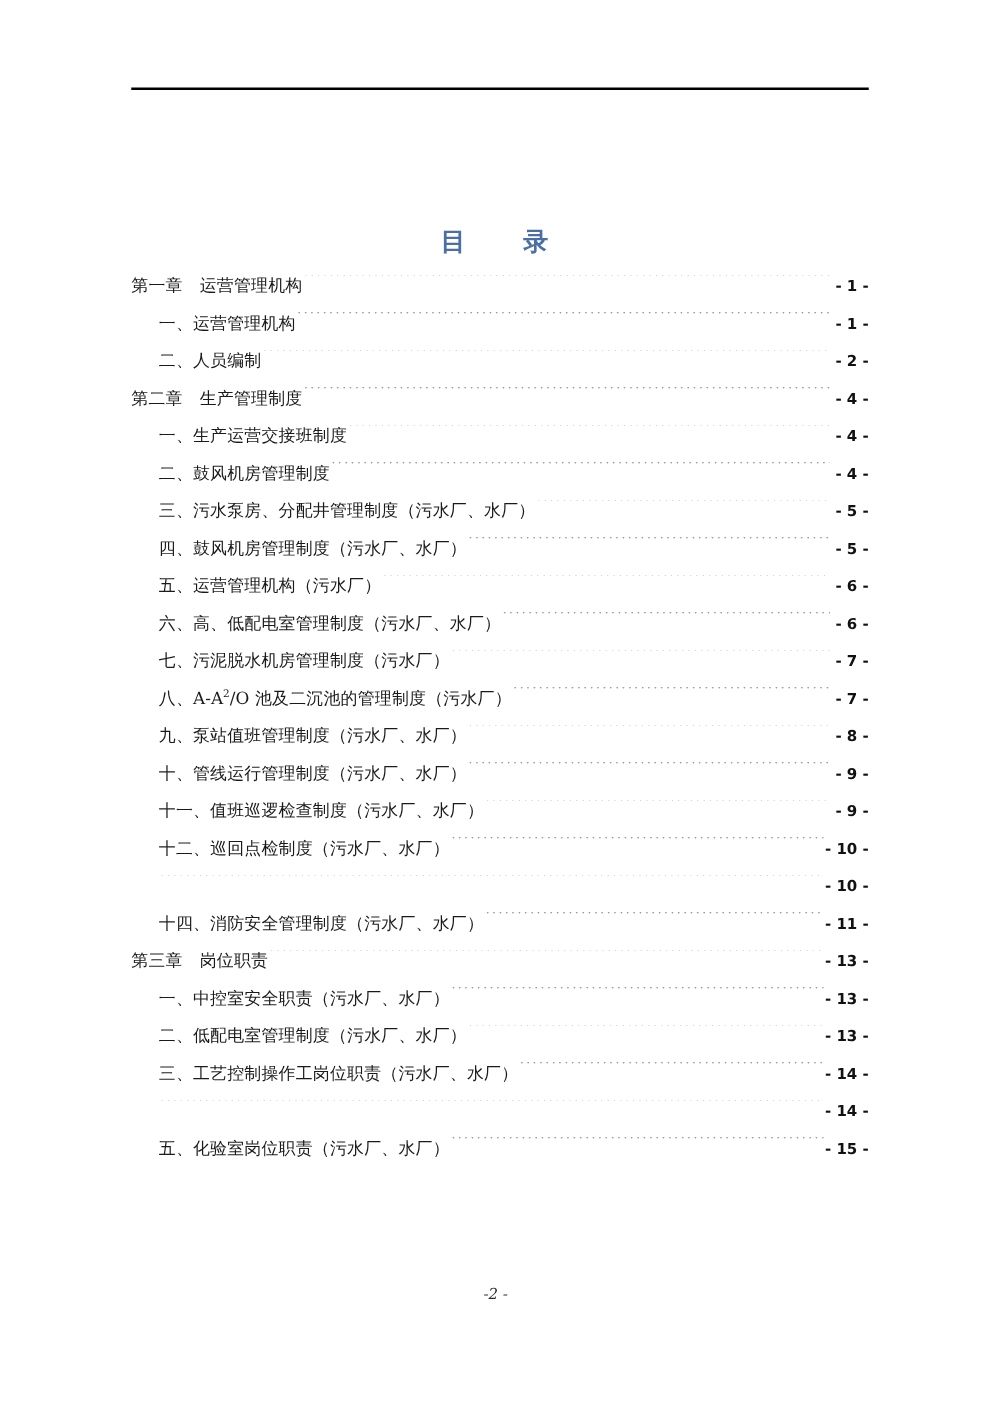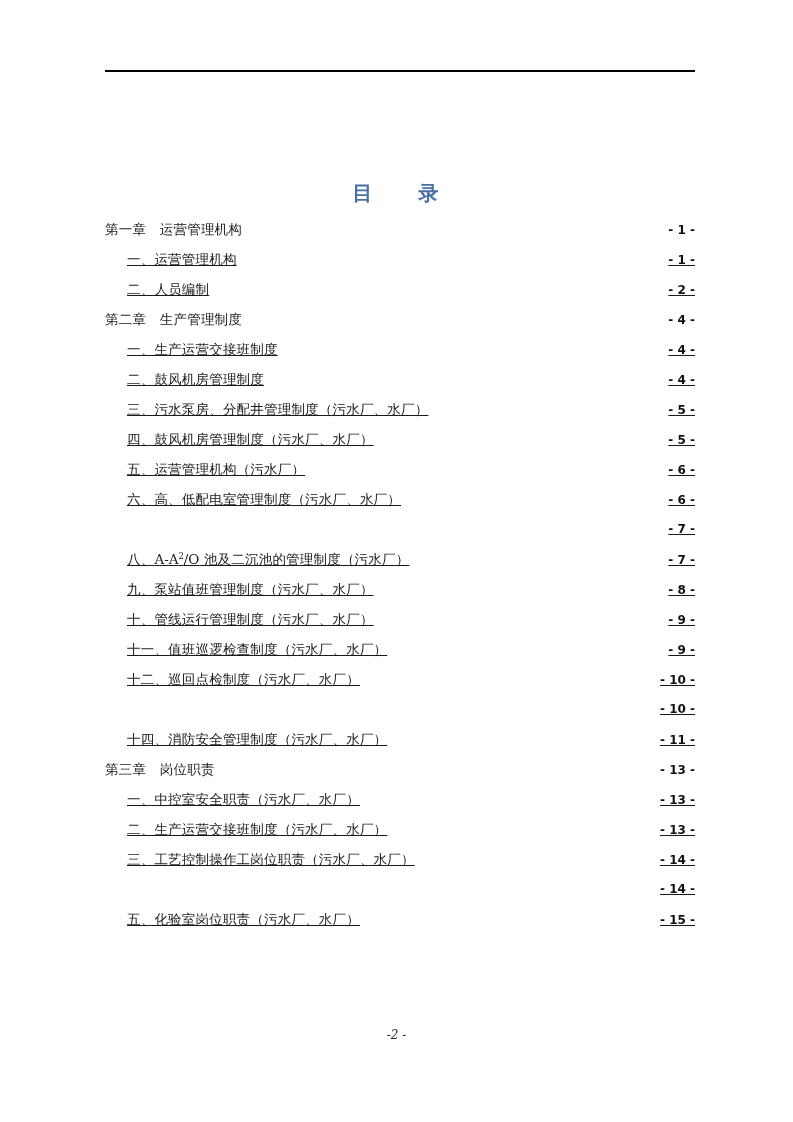--- a/index.html
+++ b/index.html
@@ -58,21 +58,21 @@
     display: flex;
     align-items: baseline;
     height: 30px;
     font-size: 13.5px;
     line-height: 30px;
     color: #1a1a1a;
     white-space: nowrap;
   }
 
   .toc-row.level-1 { padding-left: 0px; }
-  .toc-row.level-2 { padding-left: 22px; text-decoration: underline; }
+  .toc-row.level-2 { padding-left: 22px; }
 
   .toc-label {
     flex: 0 0 auto;
     font-family: "DejaVu Serif", "Liberation Serif", serif;
     letter-spacing: 0.2px;
   }
 
   .toc-label .lat {
     font-family: "DejaVu Serif", "Liberation Serif", serif;
     letter-spacing: 0;
@@ -180,20 +180,21 @@
         <span class="toc-label">五、运营管理机构（污水厂）</span>
         <span class="toc-leader"></span>
         <span class="toc-page">- 6 -</span>
       </div>
       <div class="toc-row level-2">
         <span class="toc-label">六、高、低配电室管理制度（污水厂、水厂）</span>
         <span class="toc-leader"></span>
         <span class="toc-page">- 6 -</span>
       </div>
       <div class="toc-row level-2">
+        <span class="toc-label">七、污泥脱水机房管理制度（污水厂）</span>
         <span class="toc-leader"></span>
         <span class="toc-page">- 7 -</span>
       </div>
       <div class="toc-row level-2">
         <span class="toc-label">八、<span class="lat">A-A<sup>2</sup>/O</span> 池及二沉池的管理制度（污水厂）</span>
         <span class="toc-leader"></span>
         <span class="toc-page">- 7 -</span>
       </div>
       <div class="toc-row level-2">
         <span class="toc-label">九、泵站值班管理制度（污水厂、水厂）</span>
@@ -228,21 +229,21 @@
         <span class="toc-label">第三章　岗位职责</span>
         <span class="toc-leader"></span>
         <span class="toc-page">- 13 -</span>
       </div>
       <div class="toc-row level-2">
         <span class="toc-label">一、中控室安全职责（污水厂、水厂）</span>
         <span class="toc-leader"></span>
         <span class="toc-page">- 13 -</span>
       </div>
       <div class="toc-row level-2">
-        <span class="toc-label">二、生产运营交接班制度（污水厂、水厂）</span>
+        <span class="toc-label">二、低配电室管理制度（污水厂、水厂）</span>
         <span class="toc-leader"></span>
         <span class="toc-page">- 13 -</span>
       </div>
       <div class="toc-row level-2">
         <span class="toc-label">三、工艺控制操作工岗位职责（污水厂、水厂）</span>
         <span class="toc-leader"></span>
         <span class="toc-page">- 14 -</span>
       </div>
       <div class="toc-row level-2">
         <span class="toc-leader"></span>

